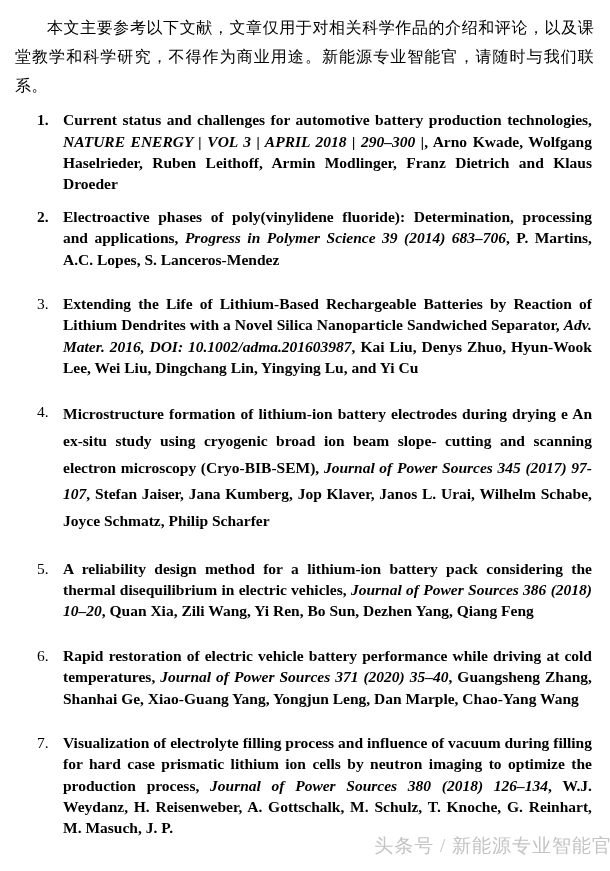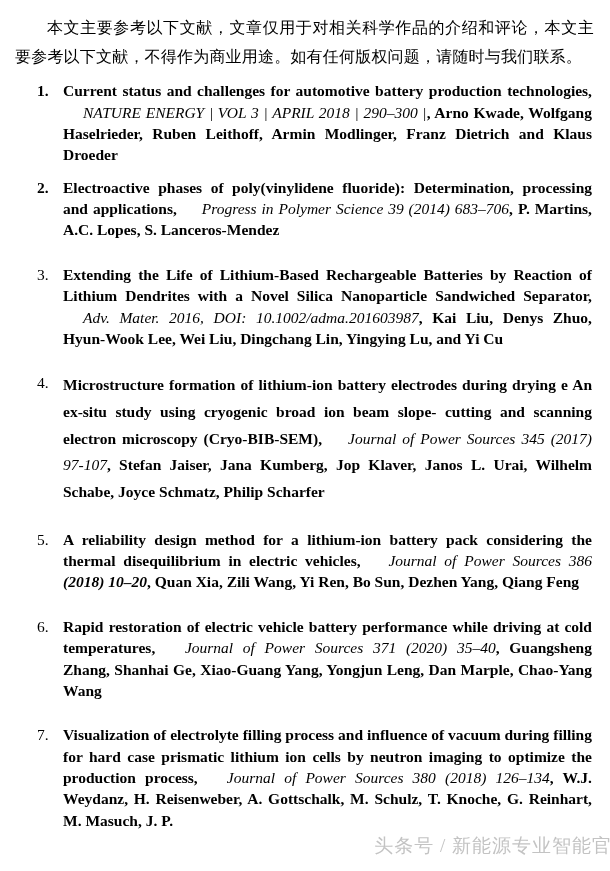--- a/index.html
+++ b/index.html
@@ -43,39 +43,39 @@
   .ref-num {
     flex: 0 0 26px;
     width: 26px;
   }
   .ref-num.bold-num { font-weight: 700; }
   .ref-body {
     flex: 1 1 auto;
     text-align: justify;
   }
   .seg-regular { font-style: normal; font-weight: 700; }
-  .seg-italic { font-style: italic; font-weight: 400; margin-left: 20px; }
+  .seg-italic { font-style: italic; font-weight: 700; }
   .seg-bold { font-style: normal; font-weight: 700; }
   .seg-bold_italic { font-style: italic; font-weight: 700; }
   .watermark {
     position: absolute;
     bottom: 12px;
     right: -2px;
     font-size: 19px;
     color: #c3c3c3;
     white-space: nowrap;
     letter-spacing: 1px;
     pointer-events: none;
   }
 </style>
 </head>
 <body>
 
 <div class="page">
-  <p class="notice">本文主要参考以下文献，文章仅用于对相关科学作品的介绍和评论，本文主要参考以下文献，不得作为商业用途。如有任何版权问题，请随时与我们联系。</p>
+  <p class="notice">本文主要参考以下文献，文章仅用于对相关科学作品的介绍和评论，以及课堂教学和科学研究，不得作为商业用途。新能源专业智能官，请随时与我们联系。</p>
 
   <ol class="refs" id="refs">
       <li class="ref">
         <span class="ref-num bold-num">1.</span>
         <span class="ref-body"><span class="seg-regular">Current status and challenges for automotive battery production technologies, </span><span class="seg-italic">NATURE ENERGY | VOL 3 | APRIL 2018 | 290–300 |</span><span class="seg-regular">, </span><span class="seg-bold">Arno Kwade, Wolfgang Haselrieder, Ruben Leithoff, Armin Modlinger, Franz Dietrich and Klaus Droeder</span></span>
       </li>
       <li class="ref">
         <span class="ref-num bold-num">2.</span>
         <span class="ref-body"><span class="seg-regular">Electroactive phases of poly(vinylidene fluoride): Determination, processing and applications, </span><span class="seg-italic">Progress in Polymer Science 39 (2014) 683–706</span><span class="seg-regular">, </span><span class="seg-bold">P. Martins, A.C. Lopes, S. Lanceros-Mendez</span></span>
       </li>

